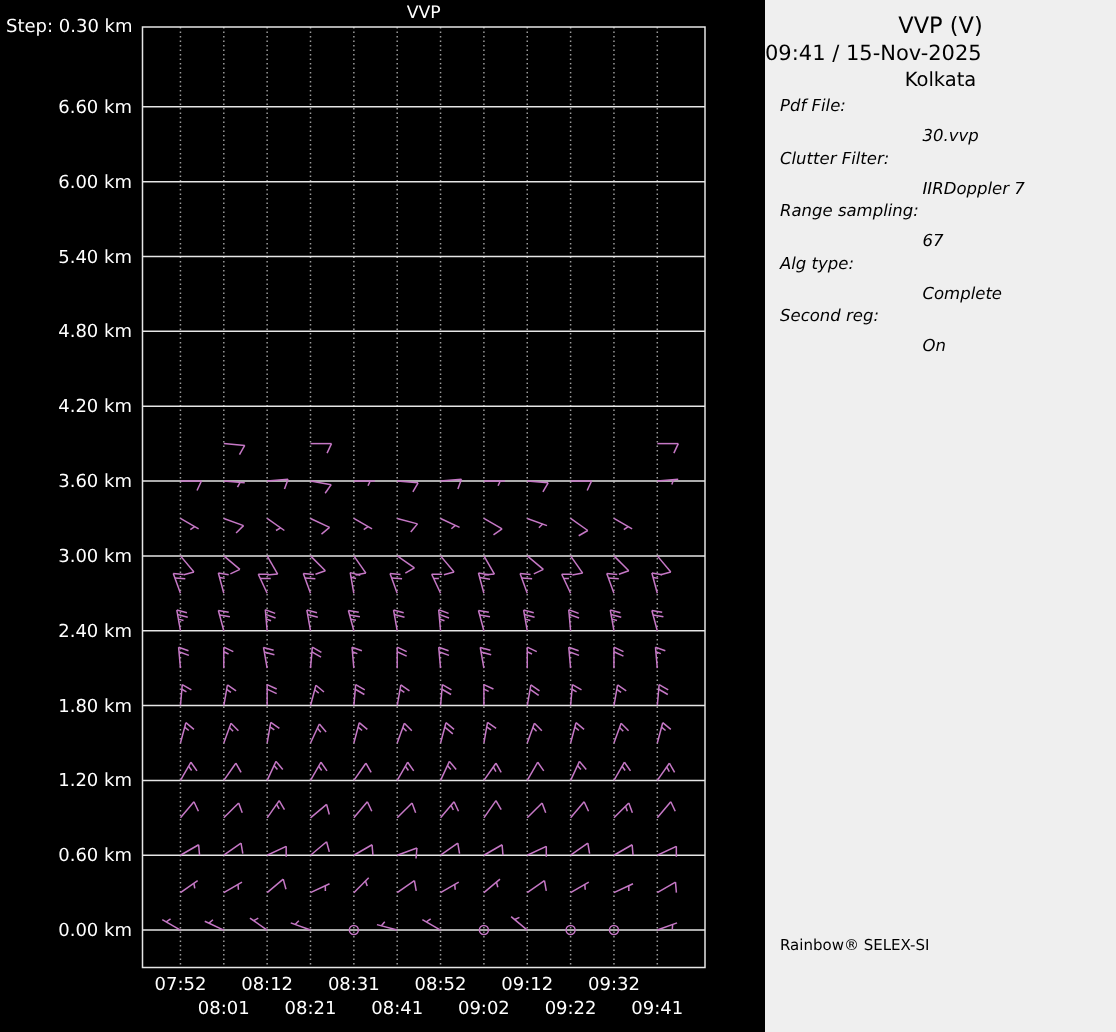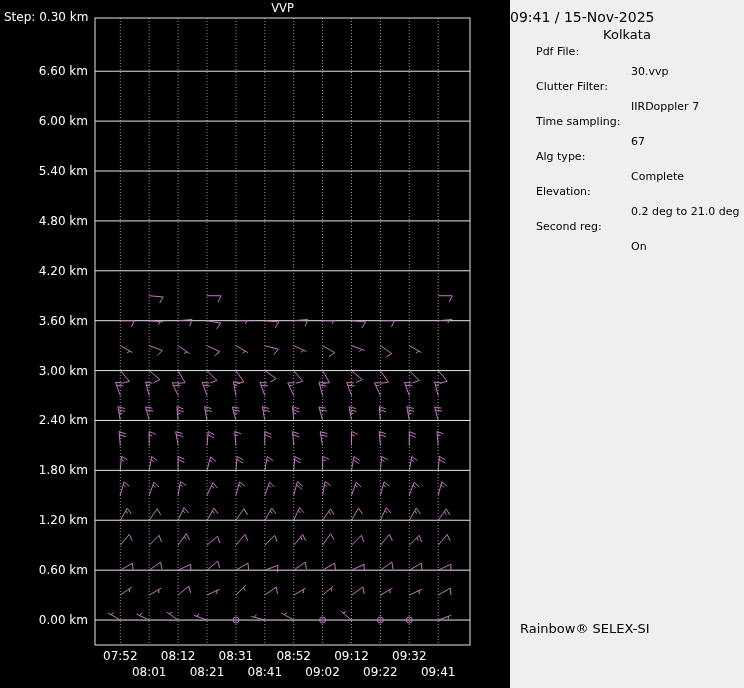--- a/index.html
+++ b/index.html
@@ -15,25 +15,25 @@
   #chart-svg{display:block;}
   #chart-svg text{font-family:"DejaVu Sans","Liberation Sans",sans-serif;}
   .info-panel{
     position:absolute;left:510px;top:0;width:234px;height:688px;
     background:#efefef;color:#000;font-size:11px;box-sizing:border-box;
     padding-top:8px;
   }
   .panel-title{font-size:15px;text-align:center;line-height:19px;}
   .panel-subtitle{font-size:14px;text-align:left;line-height:18px;}
   .panel-site{font-size:13px;text-align:center;line-height:18px;margin-bottom:0;}
-  .fields{padding-left:26px;padding-right:4px;}
+  .fields{padding-left:10px;padding-right:4px;font-style:italic;}
   .field-row{display:flex;line-height:15px;white-space:nowrap;}
   .field-label{width:95px;flex:0 0 95px;}
   .field-value{flex:1;margin-top:20px;}
-  .panel-footer{position:absolute;left:10px;bottom:52px;font-size:13px;}
+  .panel-footer{position:absolute;left:10px;bottom:52px;font-size:10px;}
 </style>
 </head>
 <body>
 
 <div class="chart-area">
   <svg id="chart-svg" width="510" height="688" viewBox="0 0 510 688">
       <g>
         <line x1="120.3" x2="120.3" y1="18" y2="645" stroke="#9a9a9a" stroke-width="1" stroke-dasharray="1 2"></line>
         <line x1="149.2" x2="149.2" y1="18" y2="645" stroke="#9a9a9a" stroke-width="1" stroke-dasharray="1 2"></line>
         <line x1="178.1" x2="178.1" y1="18" y2="645" stroke="#9a9a9a" stroke-width="1" stroke-dasharray="1 2"></line>
@@ -483,42 +483,39 @@
         <line x1="163.14672577328443" y1="296.962885968759" x2="159.64750563954524" y2="303.02551398436697" stroke="#c678c6" stroke-width="1"></line>
         <line x1="207" y1="295.7427055702918" x2="221" y2="295.7427055702918" stroke="#c678c6" stroke-width="1"></line>
         <line x1="221" y1="295.7427055702918" x2="218.04248830301623" y2="302.0872405857365" stroke="#c678c6" stroke-width="1"></line>
         <line x1="438.2" y1="295.7427055702918" x2="452.2" y2="295.7427055702918" stroke="#c678c6" stroke-width="1"></line>
         <line x1="452.2" y1="295.7427055702918" x2="449.2424883030162" y2="302.0872405857365" stroke="#c678c6" stroke-width="1"></line>
       </g>
     </svg>
 </div>
 
 <div class="info-panel">
+  <div class="panel-title">VVP (V)</div>
   <div class="panel-subtitle">09:41 / 15-Nov-2025</div>
   <div class="panel-site">Kolkata</div>
   <div class="fields" id="fields">
       <div class="field-row">
         <span class="field-label">Pdf File:</span>
         <span class="field-value">30.vvp</span>
       </div>
       <div class="field-row">
         <span class="field-label">Clutter Filter:</span>
         <span class="field-value">IIRDoppler 7</span>
       </div>
       <div class="field-row">
-        <span class="field-label">Time sampling:</span>
+        <span class="field-label">Range sampling:</span>
         <span class="field-value">67</span>
       </div>
       <div class="field-row">
         <span class="field-label">Alg type:</span>
         <span class="field-value">Complete</span>
-      </div>
-      <div class="field-row">
-        <span class="field-label">Elevation:</span>
-        <span class="field-value">0.2 deg to 21.0 deg</span>
       </div>
       <div class="field-row">
         <span class="field-label">Second reg:</span>
         <span class="field-value">On</span>
       </div>
     </div>
   <div class="panel-footer">Rainbow® SELEX-SI</div>
 </div>
 
 </body></html>

